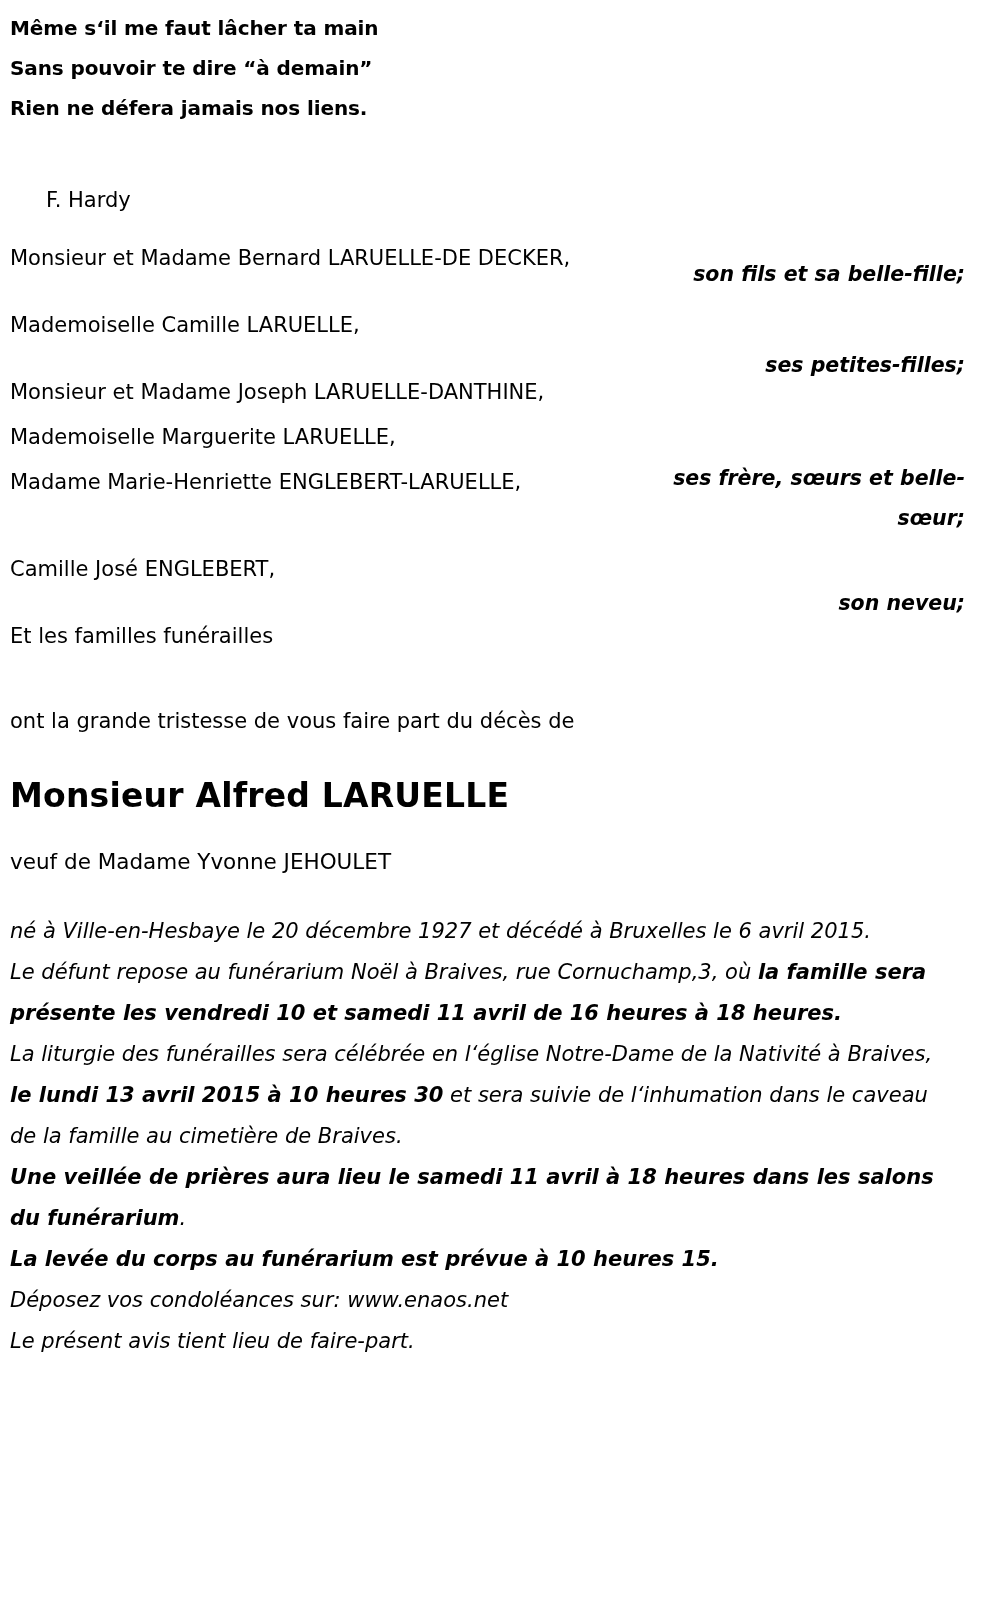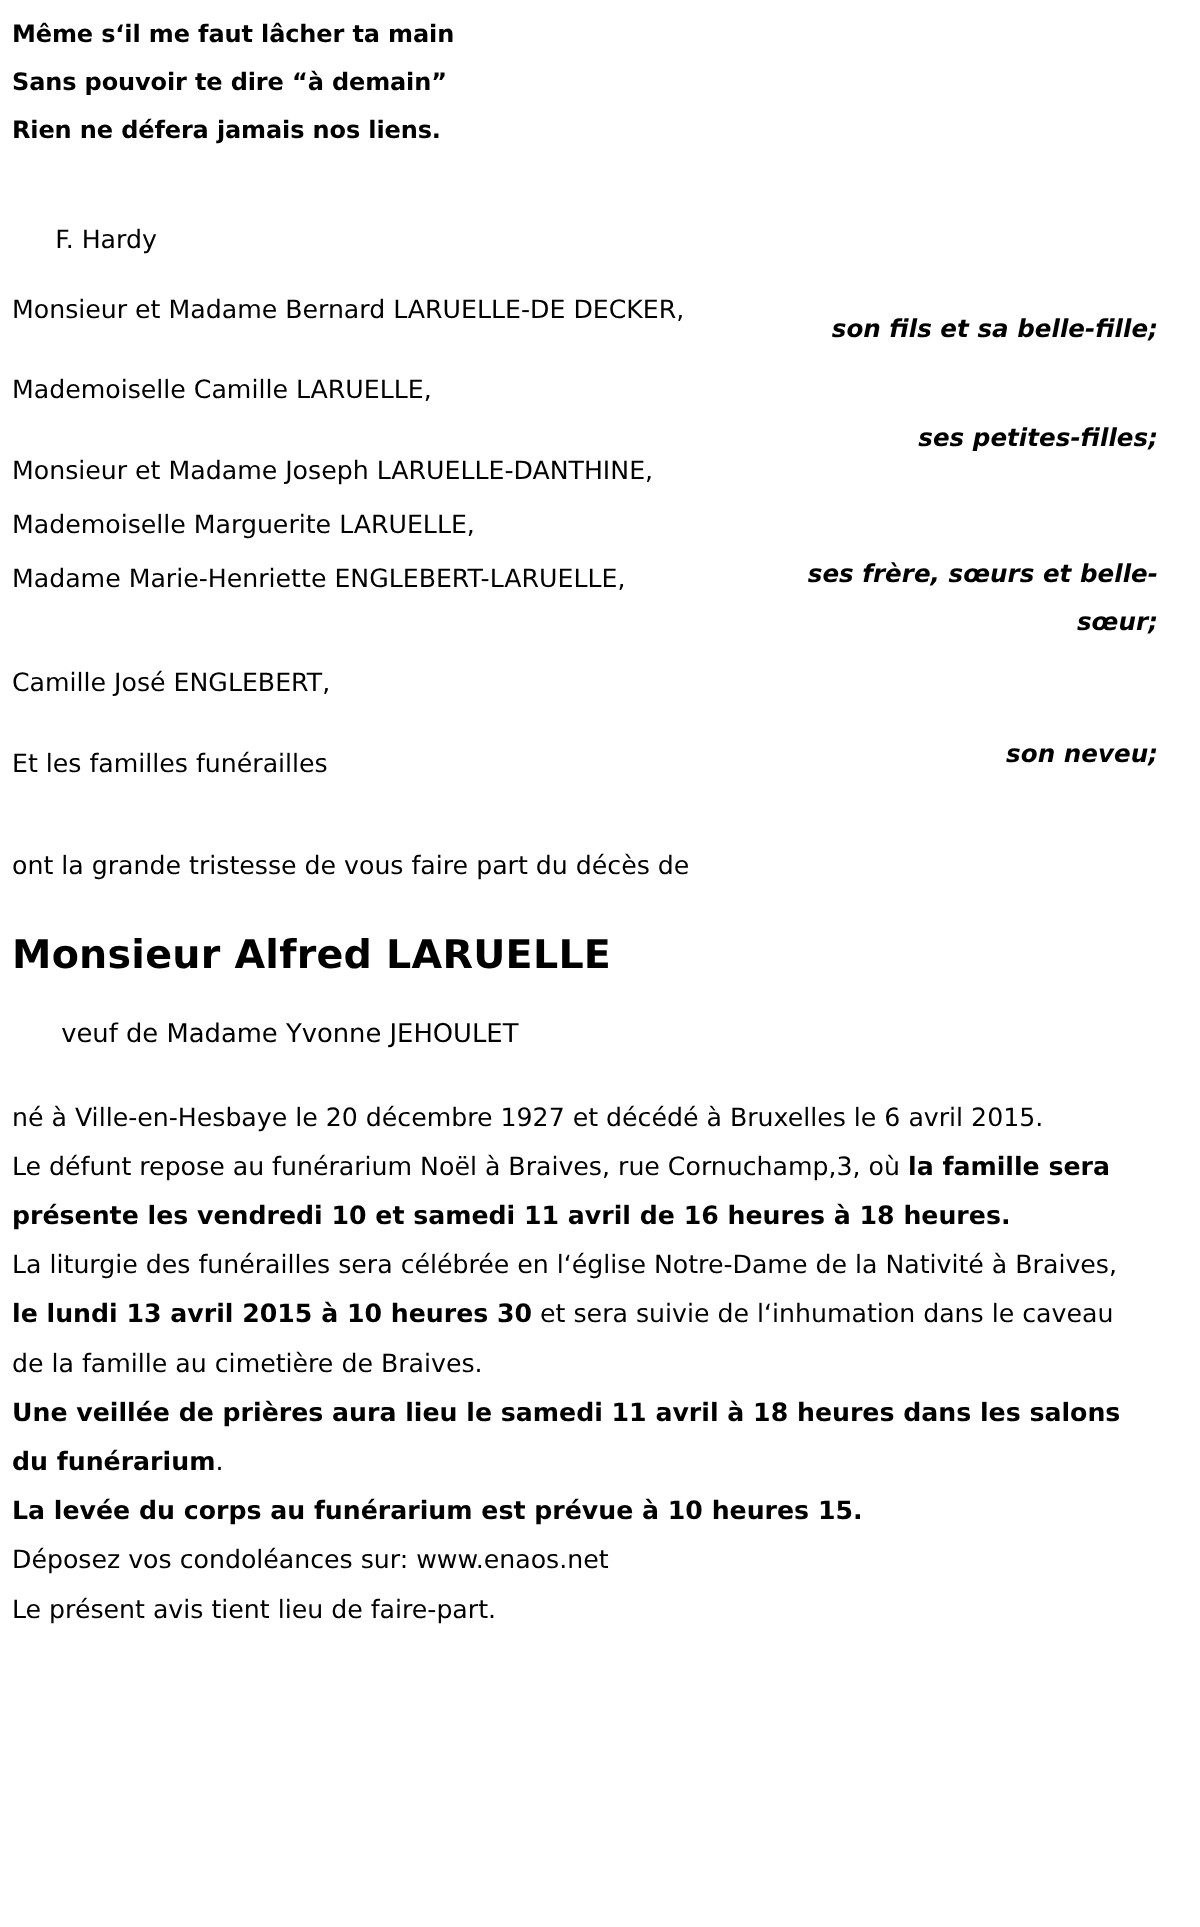--- a/index.html
+++ b/index.html
@@ -81,29 +81,29 @@
     line-height: 46px;
     letter-spacing: 0.2px;
     margin-top: 32px;
     white-space: pre;
   }
   .spouse {
     font-size: 21.5px;
     line-height: 42px;
     margin-top: 22px;
     white-space: pre;
-    margin-left: 41px;
   }
 
   
   .para {
     font-size: 21px;
     line-height: 41px;
     margin-top: 18px;
     max-width: 930px;
+    font-style: italic;
   }
   .para b { font-weight: bold; }
   .para.tight { margin-top: 0; }
   .para.bold { font-weight: bold; }
   .para.bold .plain { font-weight: normal; }
 </style>
 </head>
 <body>
 
 <div class="page">
@@ -131,21 +131,21 @@
 
     <div class="fam-group">
       <div class="relation" style="top:88px;">ses frère, sœurs et belle-sœur;</div>
       <div class="fam-line">Monsieur et Madame Joseph LARUELLE-DANTHINE,</div>
       <div class="fam-line">Mademoiselle Marguerite LARUELLE,</div>
       <div class="fam-line">Madame Marie-Henriette ENGLEBERT-LARUELLE,</div>
     </div>
     <div class="fam-gap" style="height:42px;"></div>
 
     <div class="fam-group">
-      <div class="relation" style="top:36px;margin-top:25px;">son neveu;</div>
+      <div class="relation" style="top:36px;">son neveu;</div>
       <div class="fam-line">Camille José ENGLEBERT,</div>
     </div>
     <div class="fam-gap"></div>
 
     <div class="fam-group">
       <div class="fam-line">Et les familles funérailles</div>
     </div>
 
   </div>
 

